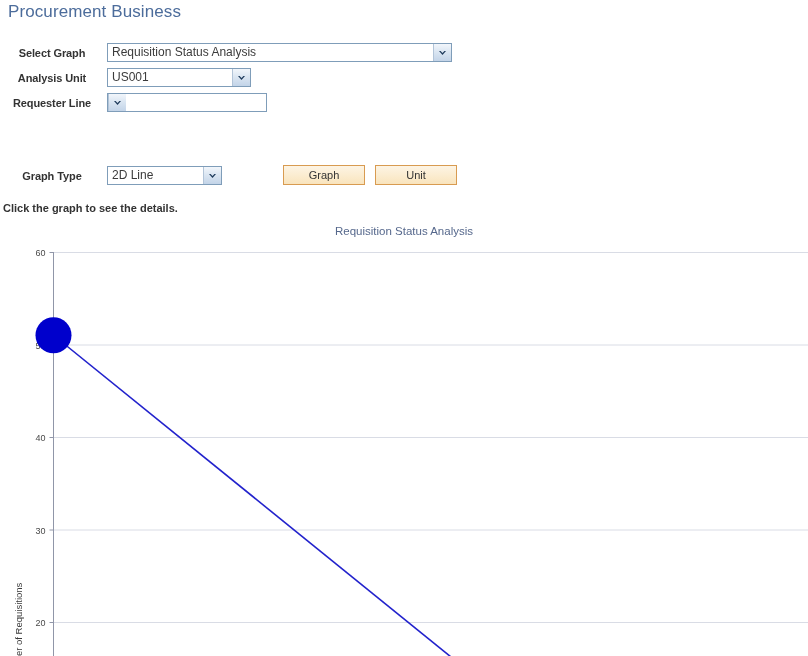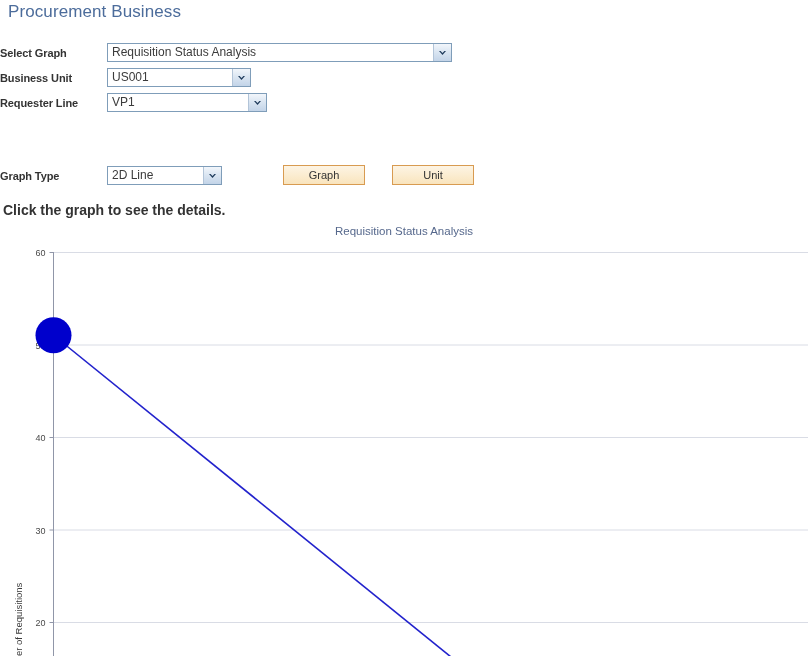--- a/index.html
+++ b/index.html
@@ -38,21 +38,21 @@
     width: 500px;
   }
   .form-row {
     display: flex;
     align-items: center;
     height: 25px;
     margin-bottom: 0px;
   }
   .form-label {
     width: 104px;
-    text-align: left;
+    text-align: center;
     font-size: 11px;
     font-weight: bold;
     color: #333333;
     padding-right: 3px;
     white-space: nowrap;
     letter-spacing: -0.1px;
   }
 
   
   .dropdown {
@@ -98,42 +98,42 @@
     left: 0;
     top: 166px;
     display: flex;
     align-items: center;
   }
   #button-group {
     position: absolute;
     left: 283px;
     top: 165px;
     display: flex;
-    gap: 27px;
+    gap: 10px;
   }
   .psbutton {
     width: 82px;
     height: 20px;
     box-sizing: border-box;
     border: 1px solid #d89b51;
     background: linear-gradient(to bottom, #fdf4e4 0%, #fbeccf 55%, #f9e4bd 100%);
     font-family: "Liberation Sans", sans-serif;
     font-size: 11px;
     color: #333333;
     text-align: center;
     line-height: 18px;
     cursor: pointer;
     padding: 0;
   }
 
   #hint-text {
     position: absolute;
     left: 3px;
     top: 202px;
-    font-size: 14px;
+    font-size: 11px;
     font-weight: bold;
     color: #333333;
     white-space: nowrap;
   }
 
   
   #chart-area {
     position: absolute;
     left: 0;
     top: 222px;
@@ -179,35 +179,34 @@
       <div class="dd-value">Requisition Status Analysis</div>
       <div class="dd-arrow">
         <svg width="11" height="11" viewBox="0 0 11 11" aria-hidden="true">
           <path d="M2 4 L5.5 8 L9 4 L7.4 4 L5.5 6.1 L3.6 4 Z" fill="#1f3b5c"></path>
         </svg>
       </div>
     </div>
   </div>
 
   <div class="form-row">
-    <div class="form-label">Business Unit</div>
+    <div class="form-label">Analysis Unit</div>
     <div class="dropdown dd-w-business-unit">
       <div class="dd-value">US001</div>
       <div class="dd-arrow">
         <svg width="11" height="11" viewBox="0 0 11 11" aria-hidden="true">
           <path d="M2 4 L5.5 8 L9 4 L7.4 4 L5.5 6.1 L3.6 4 Z" fill="#1f3b5c"></path>
         </svg>
       </div>
     </div>
   </div>
 
   <div class="form-row">
     <div class="form-label">Requester Line</div>
     <div class="dropdown dd-w-requester">
-      <div class="dd-value">VP1</div>
       <div class="dd-arrow">
         <svg width="11" height="11" viewBox="0 0 11 11" aria-hidden="true">
           <path d="M2 4 L5.5 8 L9 4 L7.4 4 L5.5 6.1 L3.6 4 Z" fill="#1f3b5c"></path>
         </svg>
       </div>
     </div>
   </div>
 
 </div>
 

